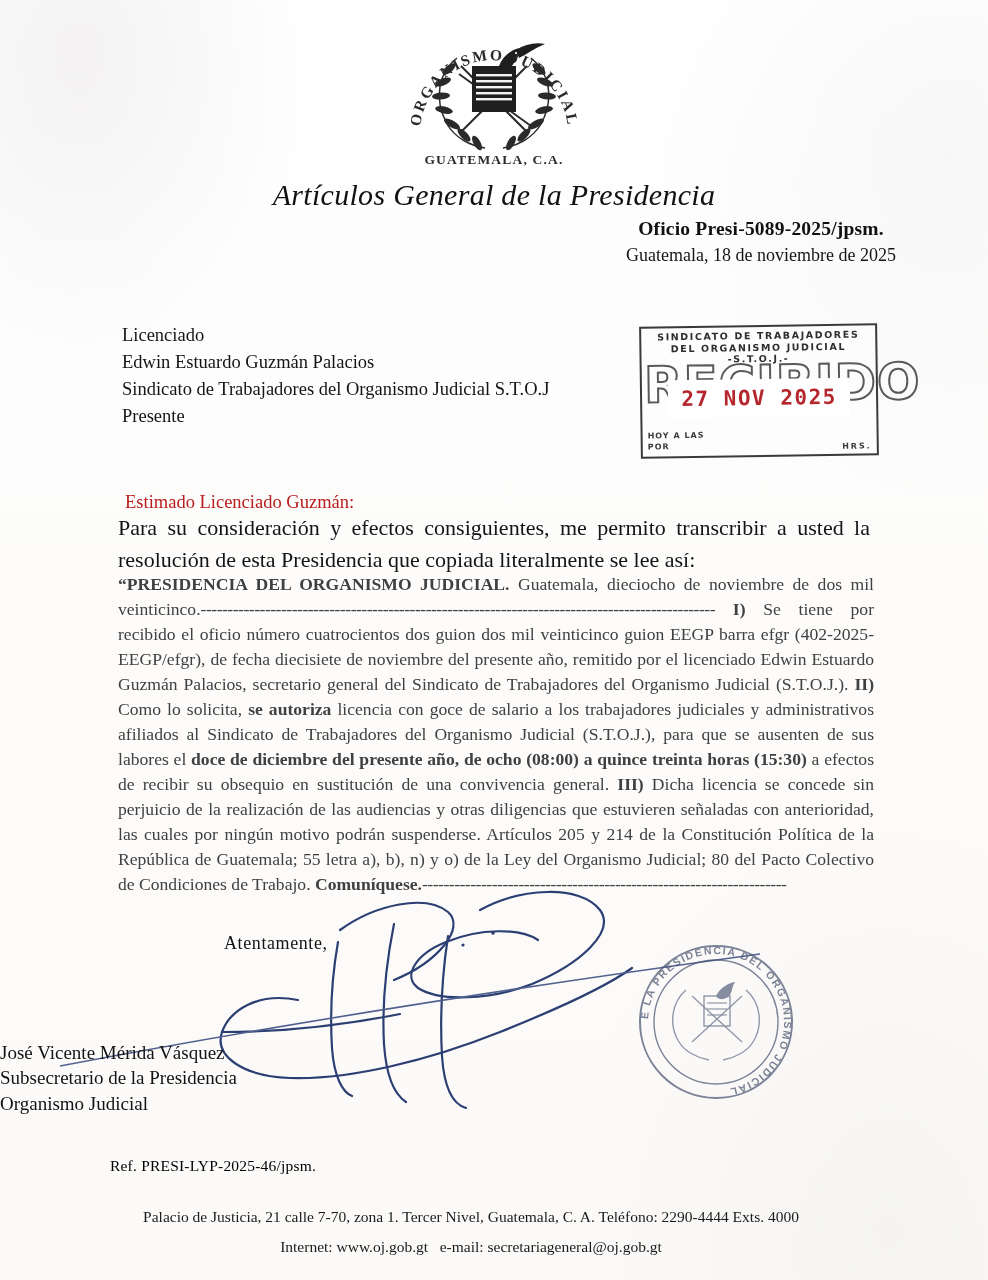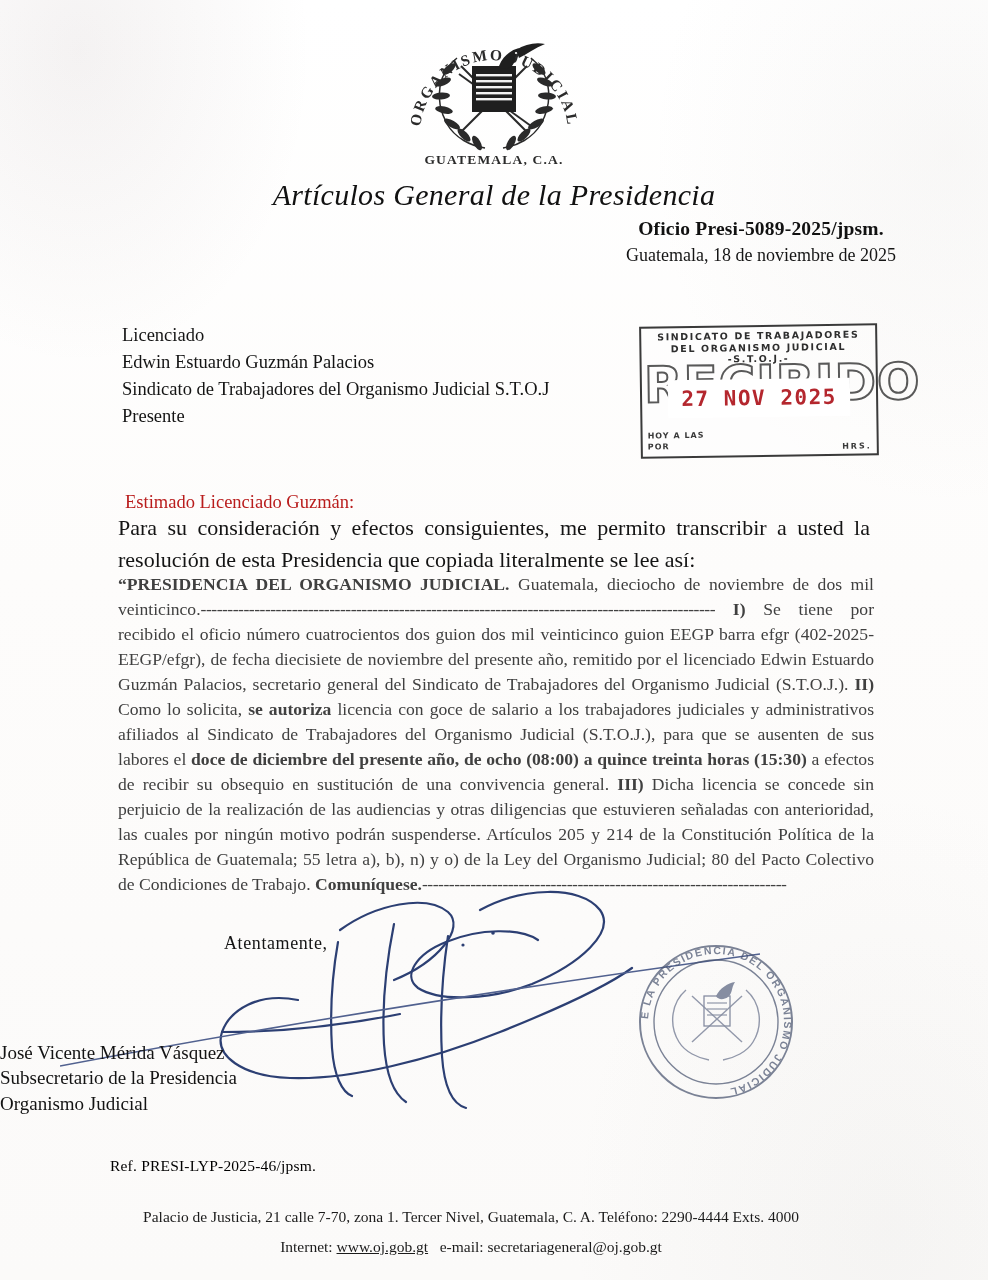--- a/index.html
+++ b/index.html
@@ -270,21 +270,21 @@
     position: absolute;
     top: 1202px;
     left: 0;
     width: 880px;
     text-align: center;
     font-size: 15.5px;
     line-height: 1.95;
     color: #1b1b1b;
     margin-left: 31px;
   }
-  .footer .u { text-decoration: underline; }
+  .footer .u { }
 </style>
 </head>
 <body>
 
 <div class="page">
   <div class="paper-texture"></div>
 
   <div class="letterhead">
     <div class="seal-wrap">
       <svg viewBox="0 0 190 150" width="190" height="150" aria-hidden="true">

